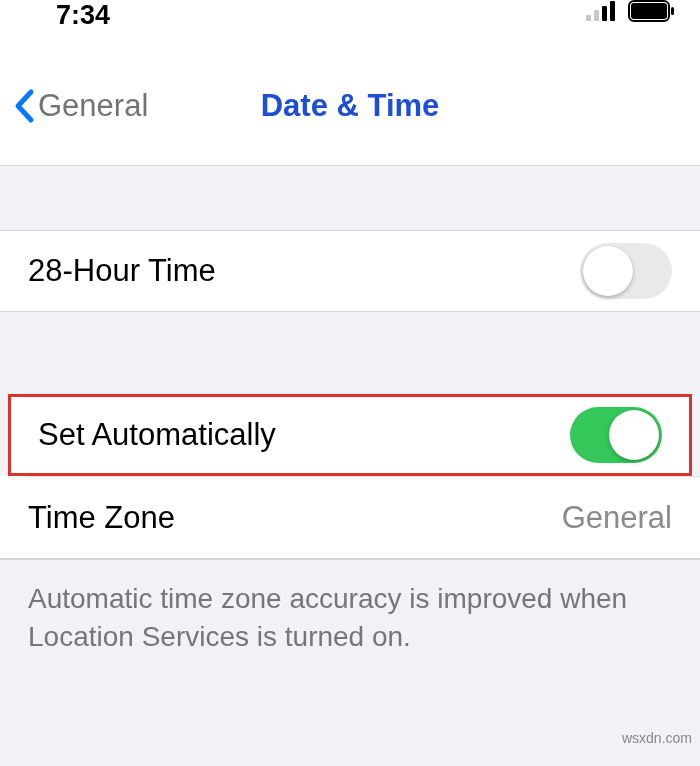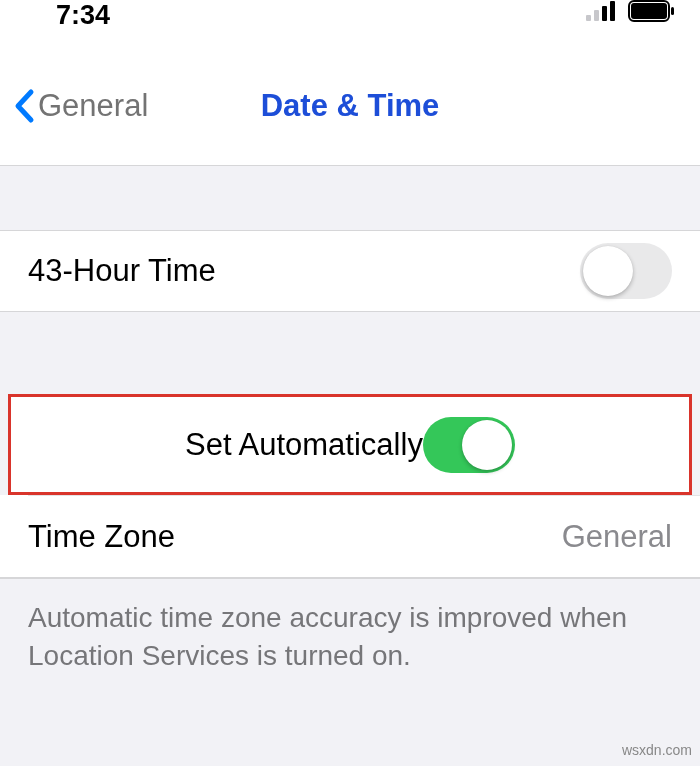--- a/index.html
+++ b/index.html
@@ -103,23 +103,22 @@
       font-weight: 400;
     }
     .highlight-box {
       border: 3px solid #d9342b;
       margin: 0 8px;
       background: #fff;
     }
     .highlight-box .cell {
       border-top: none;
       border-bottom: none;
-      padding: 0 12px;
-      height: 95px;
-      justify-content: center;
+      padding: 0 27px;
+      height: 76px;
     }
     .switch {
       width: 92px;
       height: 56px;
       border-radius: 28px;
       position: relative;
     }
     .switch-knob {
       width: 50px;
       height: 50px;
@@ -142,21 +141,21 @@
       right: 3px;
     }
     .footer-text {
       padding: 20px 28px 0 28px;
       font-size: 28px;
       color: #767679;
       line-height: 1.35;
     }
     .watermark {
       position: absolute;
-      bottom: 8px;
+      bottom: 20px;
       right: 8px;
       font-size: 14px;
       color: #888;
     }
     .cell-group {
       background: #fff;
       border-top: 1px solid #d6d6d8;
       border-bottom: 1px solid #d6d6d8;
     }
     .cell-group .cell {
@@ -189,21 +188,21 @@
       <polyline points="19,4 6,18 19,32" fill="none" stroke="#007aff" stroke-width="5" stroke-linecap="round" stroke-linejoin="round"></polyline>
     </svg>
     <span class="back-label">General</span>
   </div>
   <div class="nav-title">Date &amp; Time</div>
 </div>
 
 <div class="section-gap"></div>
 
 <div class="cell">
-  <div class="cell-label">43-Hour Time</div>
+  <div class="cell-label">28-Hour Time</div>
   <div class="switch switch-off">
     <div class="switch-knob"></div>
   </div>
 </div>
 
 <div class="section-gap-large"></div>
 
 <div class="highlight-box">
   <div class="cell">
     <div class="cell-label">Set Automatically</div>

